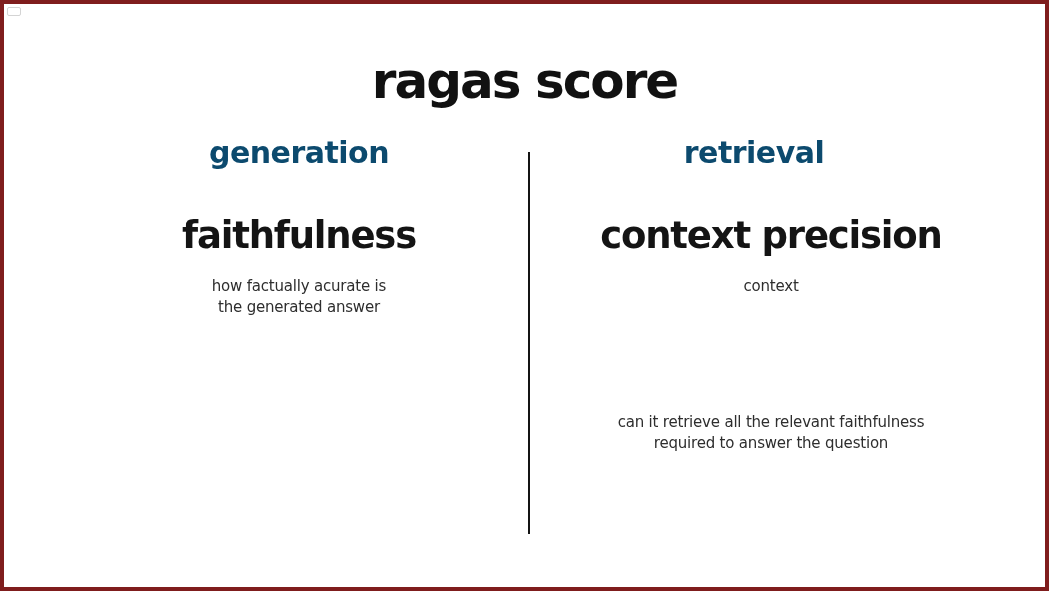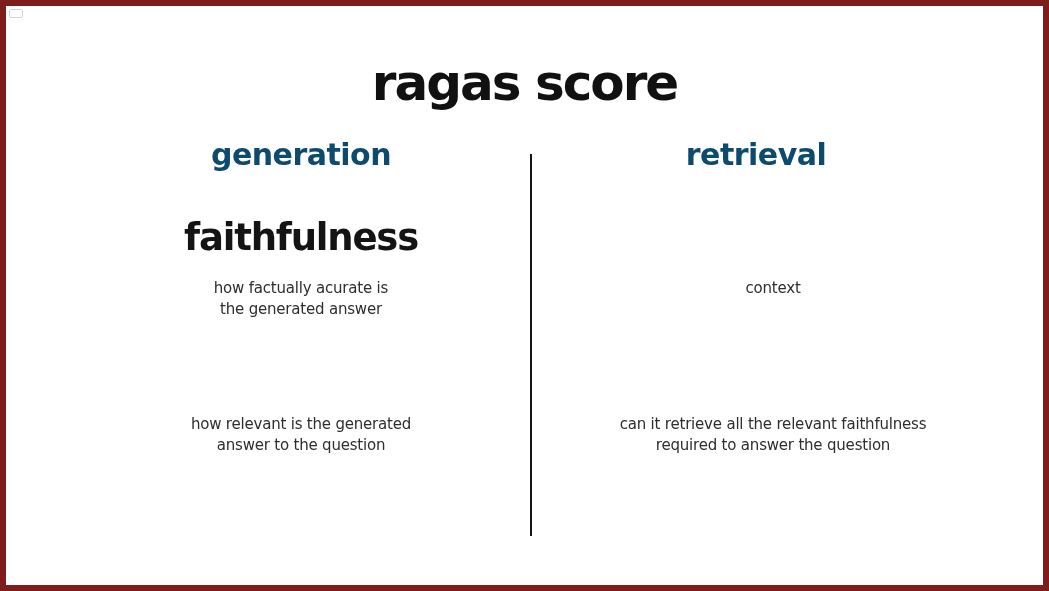--- a/index.html
+++ b/index.html
@@ -6,21 +6,21 @@
     margin: 0;
     padding: 0;
     background: #ffffff;
     font-family: "DejaVu Sans", sans-serif;
   }
   .slide {
     position: relative;
     width: 1049px;
     height: 591px;
     background: #ffffff;
-    border: 6px solid #7f1d1d;
+    border: 4px solid #7f1d1d;
     box-sizing: border-box;
     overflow: hidden;
   }
   .corner-artifact {
     position: absolute;
     top: 3px;
     left: 3px;
     width: 12px;
     height: 7px;
     border: 1px solid #d4d4d4;
@@ -96,27 +96,24 @@
   <div class="divider"></div>
 
   <div class="col-header gen">generation</div>
 
   <div class="metric-name left row1-name">faithfulness</div>
   <div class="metric-desc left row1-desc">
     <div>how factually acurate is</div>
     <div>the generated answer</div>
   </div>
 
-  <div class="metric-desc left row2-desc">
-    <div>how relevant is the generated</div>
-    <div>answer to the question</div>
-  </div>
 
   <div class="col-header ret">retrieval</div>
 
+  <div class="metric-name right row1-name">context precision</div>
   <div class="metric-desc right row1-desc">
     <div>context</div>
   </div>
 
   <div class="metric-desc right row2-desc">
     <div>can it retrieve all the relevant faithfulness</div>
     <div>required to answer the question</div>
   </div>
 
 </div>

